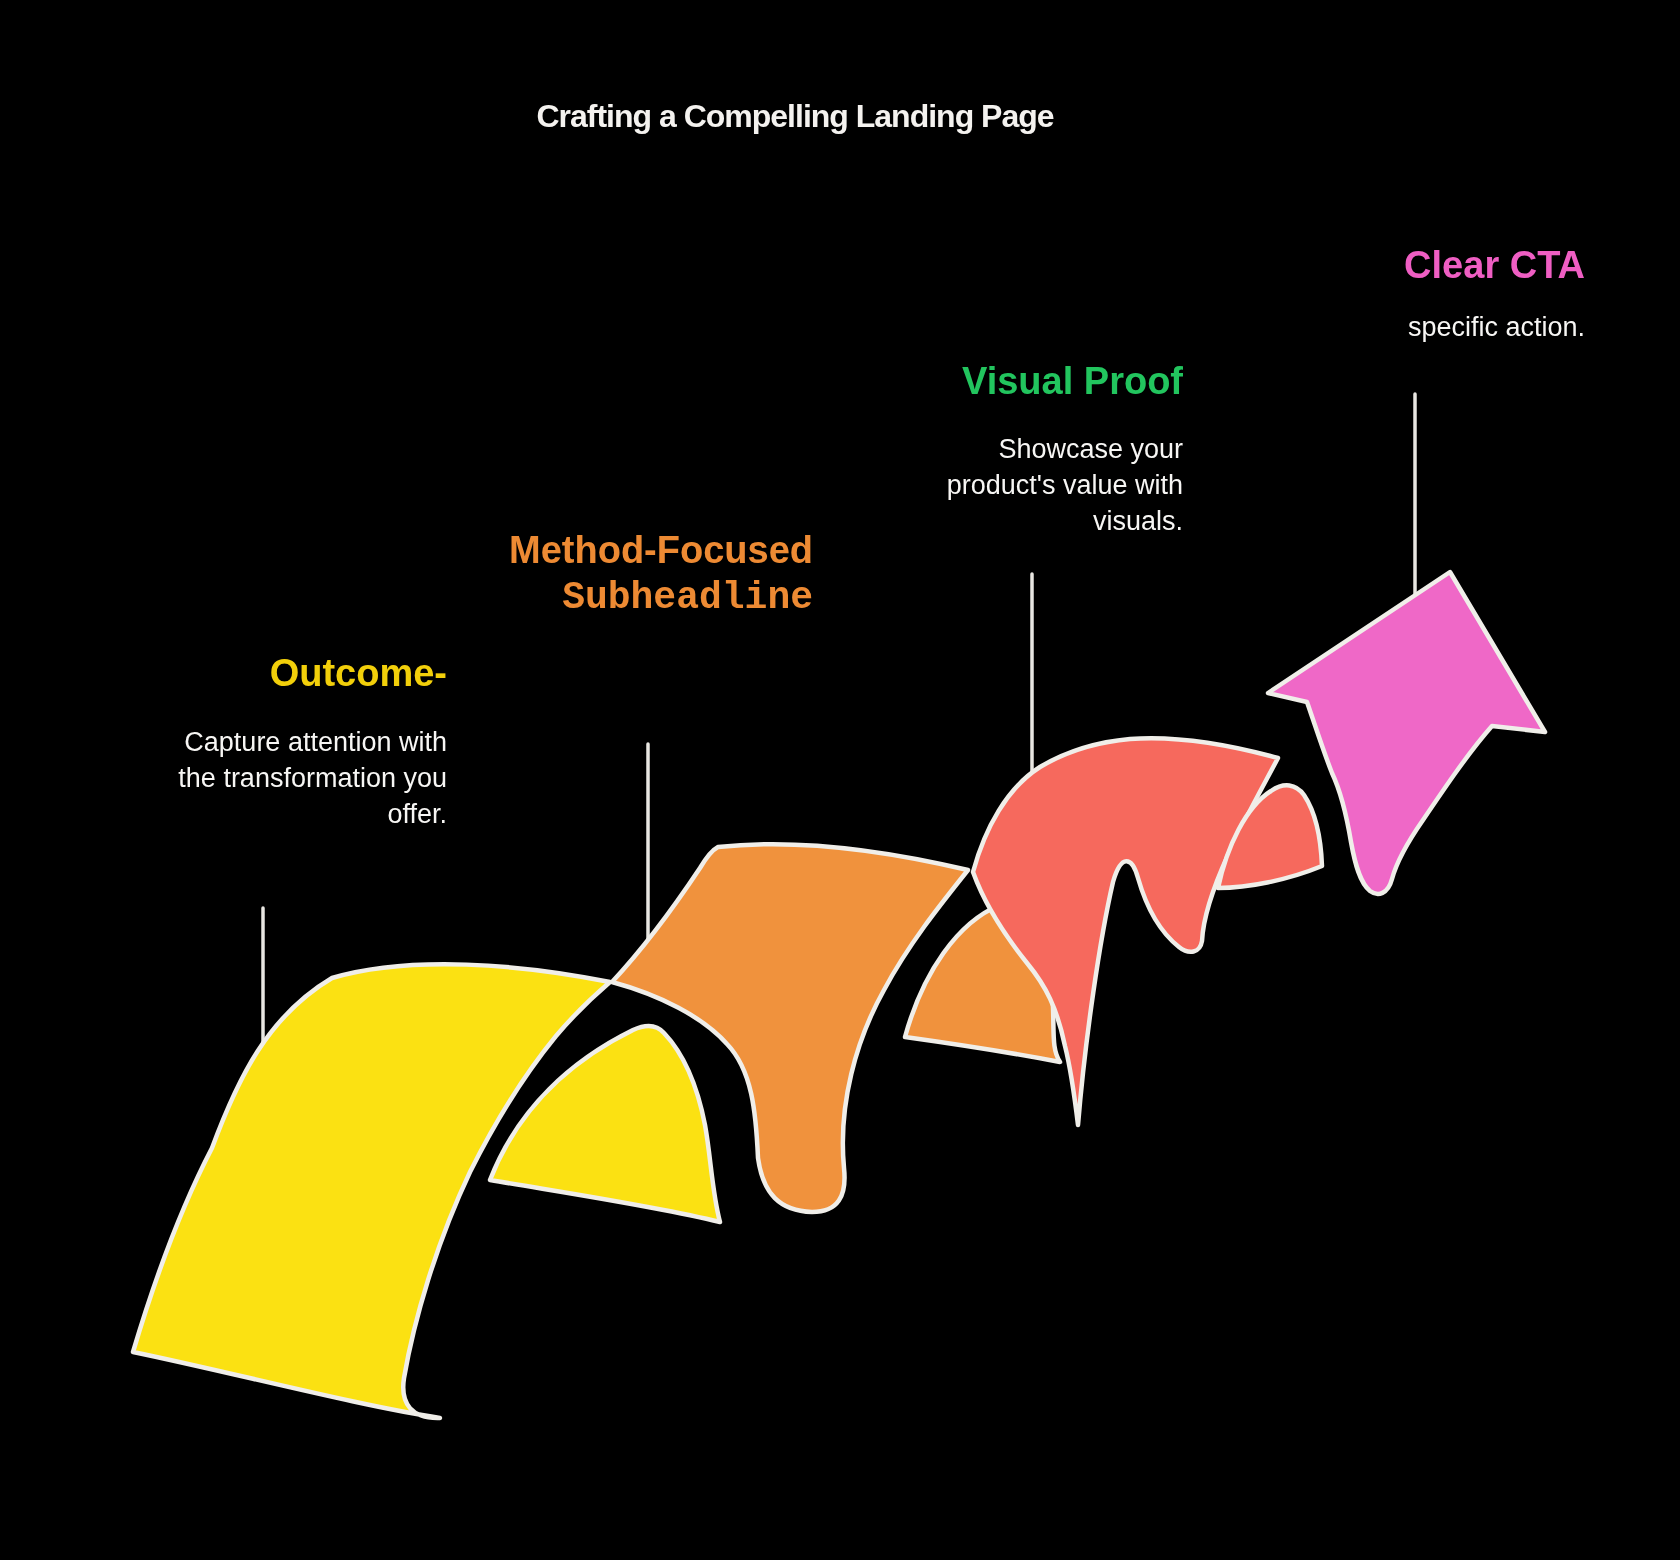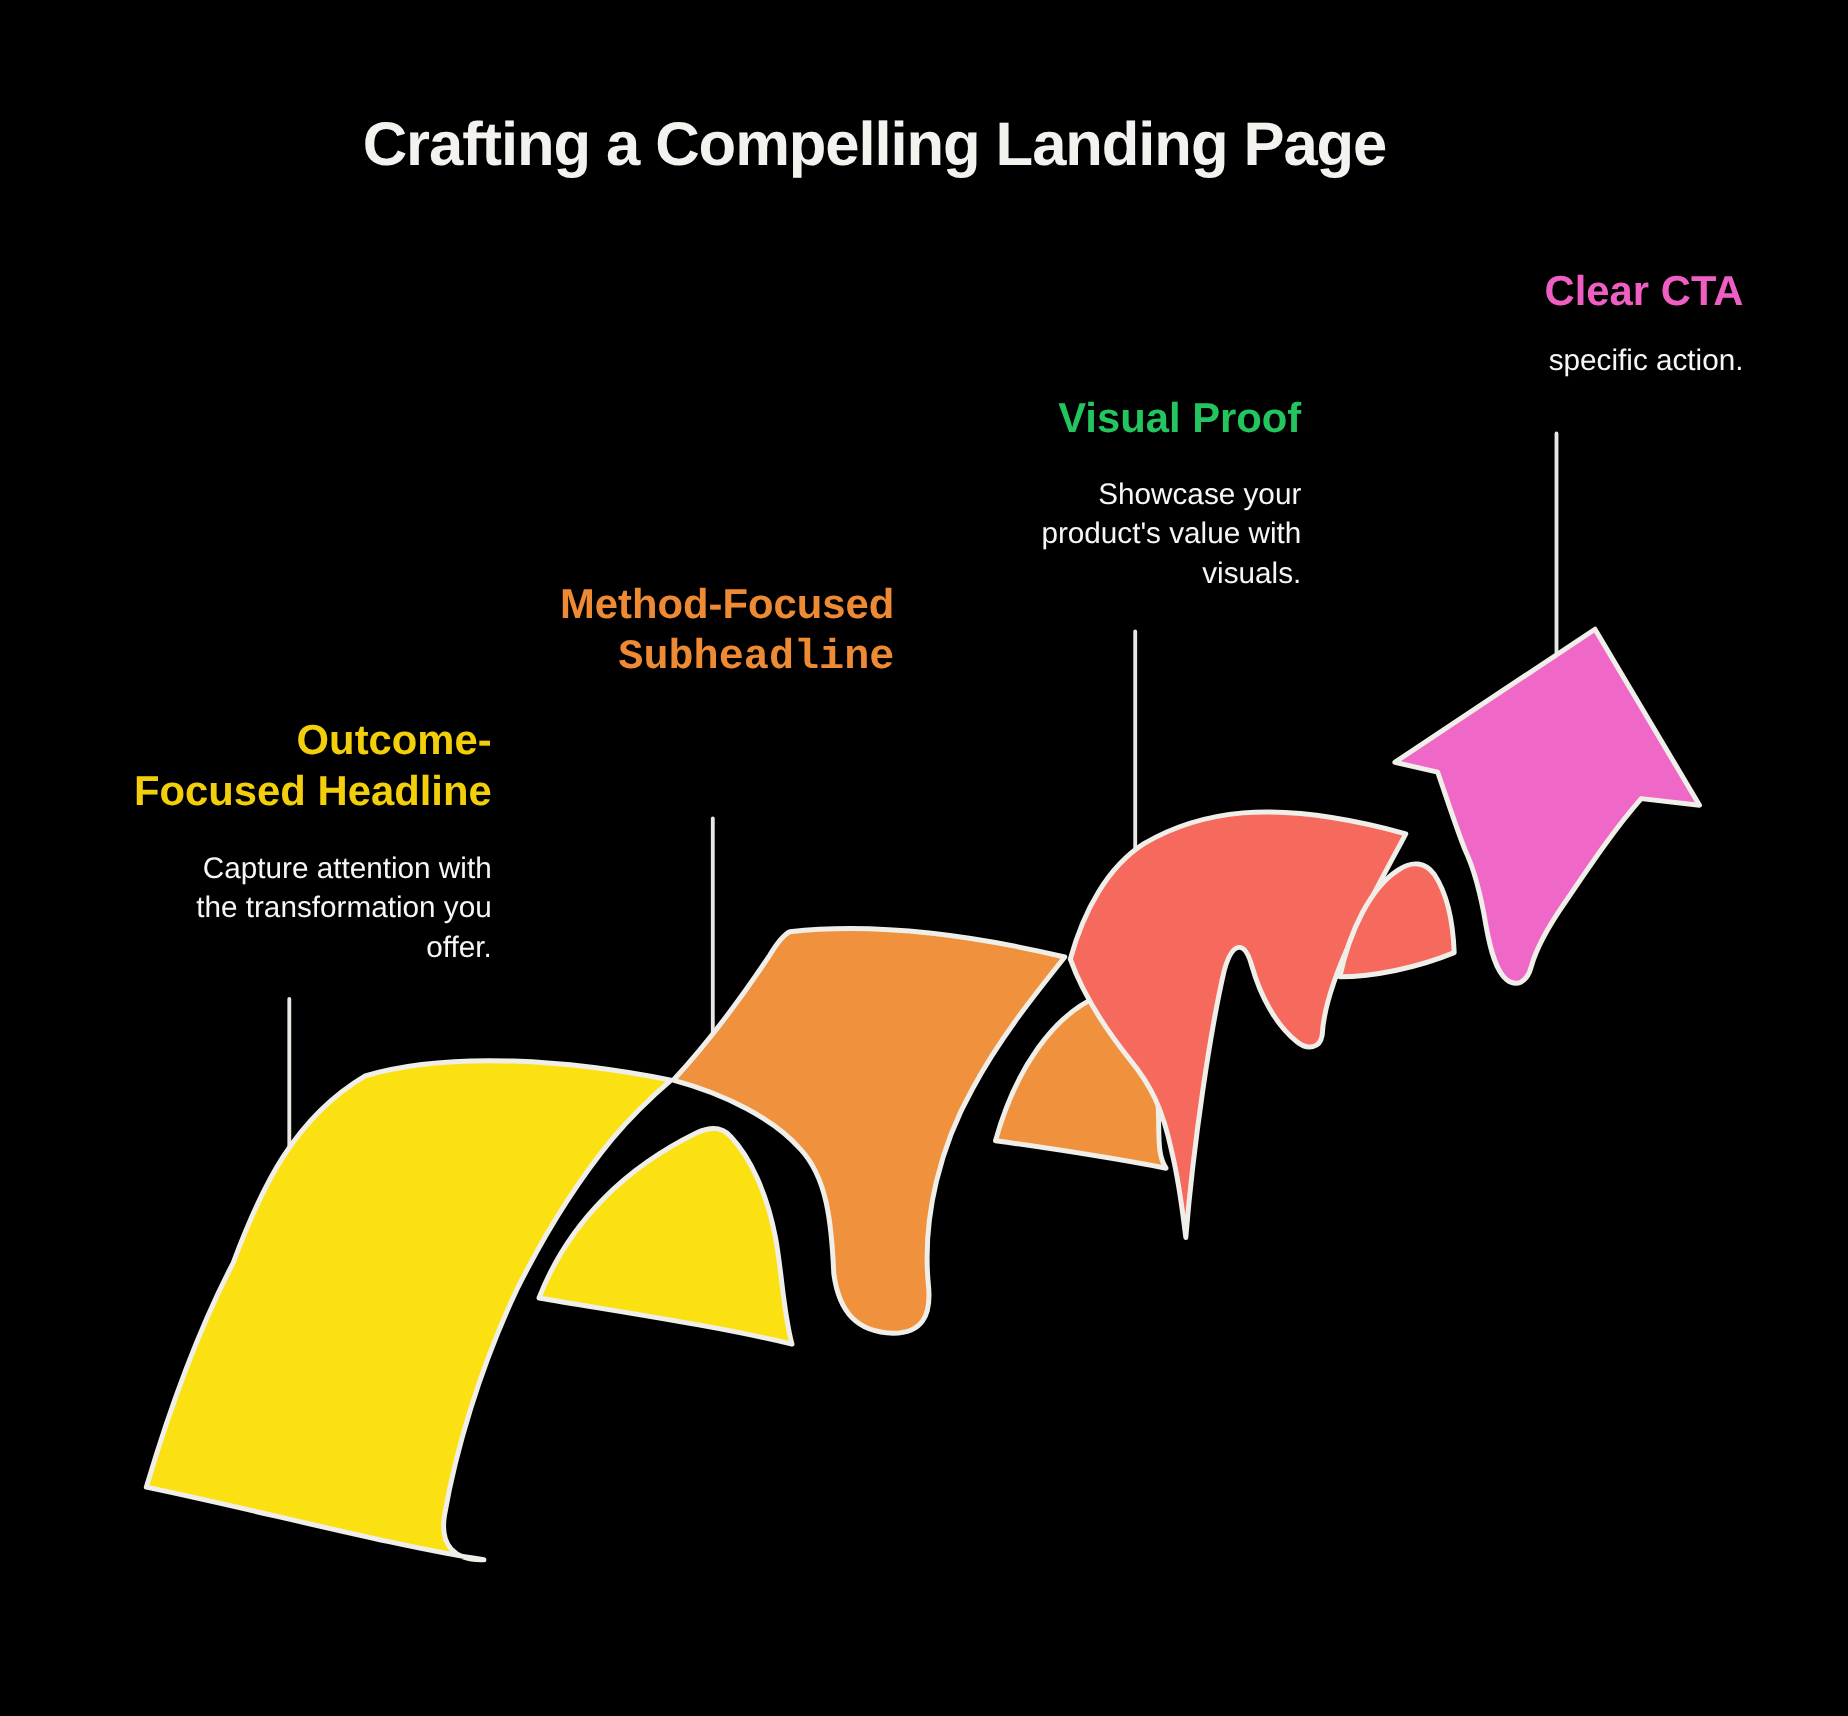--- a/index.html
+++ b/index.html
@@ -6,21 +6,21 @@
   body{
     position:relative;
     width:1680px;height:1560px;
     overflow:hidden;
     font-family:"Liberation Sans", sans-serif;
   }
   .stage{position:absolute;inset:0;}
   .main-title{
     position:absolute;left:195px;top:98px;width:1200px;
     text-align:center;
-    font-size:56px;font-weight:bold;letter-spacing:-1px;
+    font-size:32px;font-weight:bold;letter-spacing:-1px;
     color:#F4F2EF;
   }
   svg.ribbon{position:absolute;left:0;top:0;}
   .step{position:absolute;text-align:right;}
   .step .t-line{
     font-size:38px;font-weight:bold;line-height:47px;white-space:nowrap;
   }
   .step .d-line{
     font-size:27px;line-height:36px;color:#F7F6F4;white-space:nowrap;
   }
@@ -78,21 +78,20 @@
                C1388,894 1378,897 1370,891 C1360,883 1355,864 1351,842
                C1347,818 1341,792 1332,773 C1324,753 1316,728 1307,702 Z" fill="#EF68C7"></path>
     </g>
   </svg>
 
   <div class="main-title" style="color: rgb(244, 242, 239);">Crafting a Compelling Landing Page</div>
 
   <div class="step step-1">
     <div>
       <div class="t-line" style="color: rgb(242, 207, 10);">Outcome-</div>
-      <div class="t-line" style="color: rgb(242, 207, 10);">Focused Headline</div>
     </div>
     <div class="desc">
       <div class="d-line">Capture attention with</div>
       <div class="d-line">the transformation you</div>
       <div class="d-line">offer.</div>
     </div>
   </div>
 
   <div class="step step-2">
     <div>

